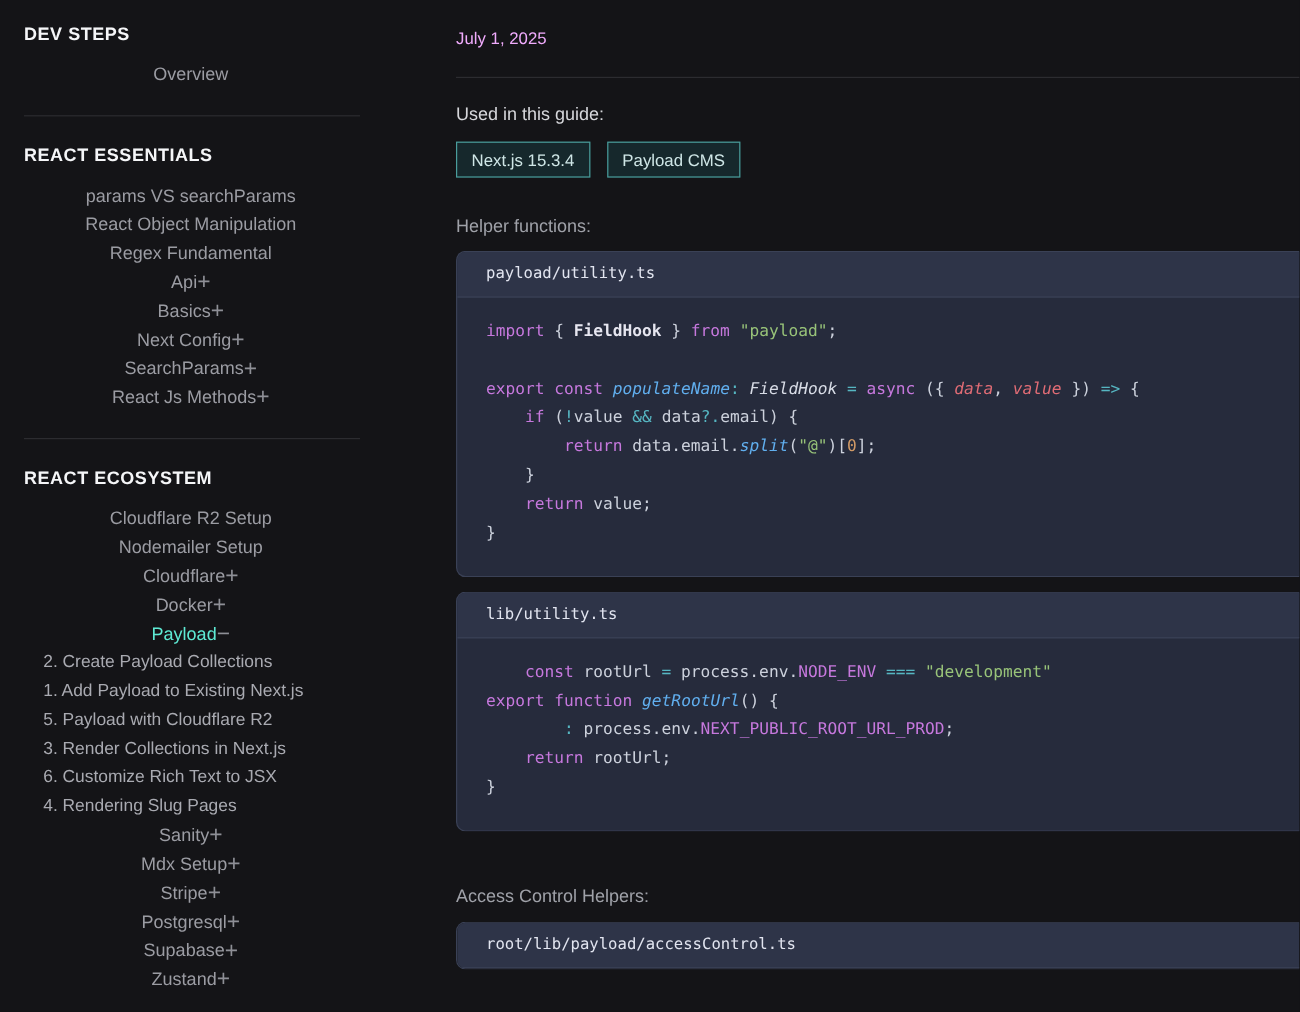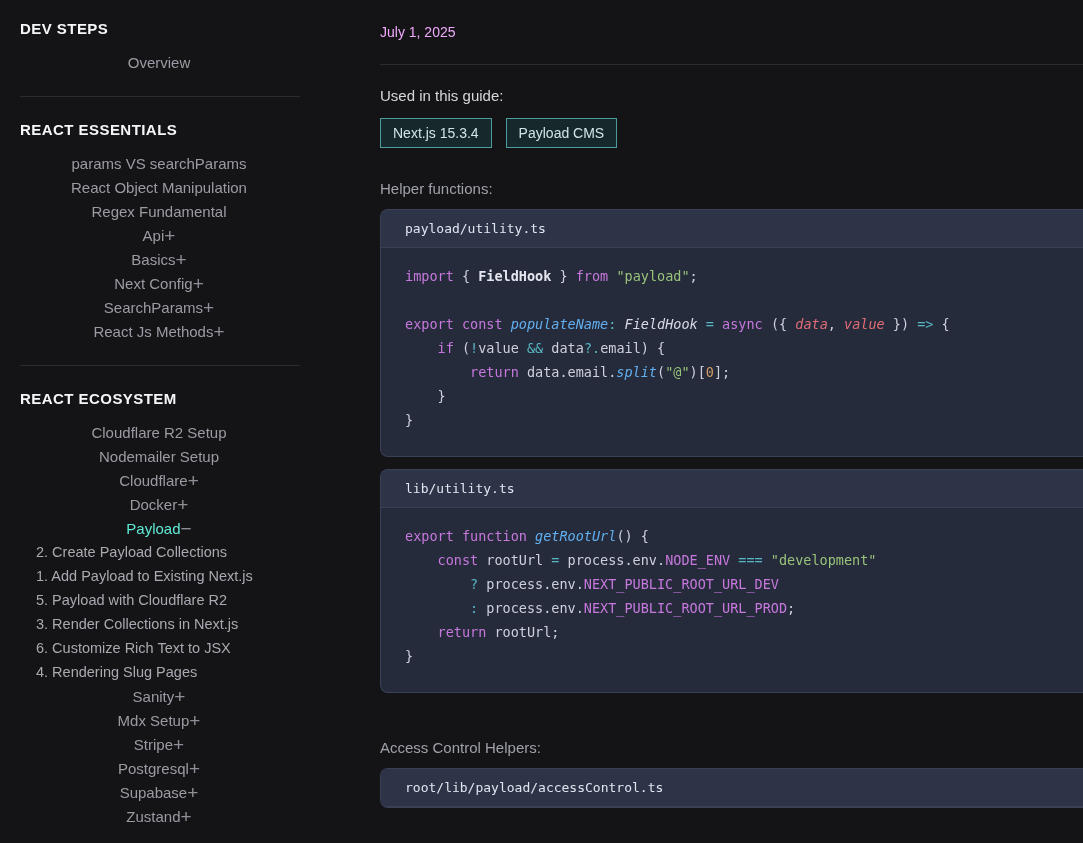--- a/index.html
+++ b/index.html
@@ -149,31 +149,31 @@
     <div>
         <div class="code-block">
           <div class="code-header">payload/utility.ts</div>
           <div class="code-body">
             <div class="code-line"><span class="tok-kw">import</span><span class="tok-pl"> { </span><span class="tok-cls">FieldHook</span><span class="tok-pl"> } </span><span class="tok-kw">from</span><span class="tok-pl"> </span><span class="tok-str">"payload"</span><span class="tok-pl">;</span></div>
             <div class="code-line">&nbsp;</div>
             <div class="code-line"><span class="tok-kw">export</span><span class="tok-pl"> </span><span class="tok-kw">const</span><span class="tok-pl"> </span><span class="tok-fn">populateName</span><span class="tok-op">:</span><span class="tok-pl"> </span><span class="tok-typ">FieldHook</span><span class="tok-pl"> </span><span class="tok-op">=</span><span class="tok-pl"> </span><span class="tok-kw">async</span><span class="tok-pl"> ({ </span><span class="tok-param">data</span><span class="tok-pl">, </span><span class="tok-param">value</span><span class="tok-pl"> }) </span><span class="tok-op">=&gt;</span><span class="tok-pl"> {</span></div>
             <div class="code-line"><span class="tok-pl">    </span><span class="tok-kw">if</span><span class="tok-pl"> (</span><span class="tok-op">!</span><span class="tok-pl">value </span><span class="tok-op">&amp;&amp;</span><span class="tok-pl"> data</span><span class="tok-op">?.</span><span class="tok-pl">email) {</span></div>
             <div class="code-line"><span class="tok-pl">        </span><span class="tok-kw">return</span><span class="tok-pl"> data.email.</span><span class="tok-fn">split</span><span class="tok-pl">(</span><span class="tok-str">"@"</span><span class="tok-pl">)[</span><span class="tok-num">0</span><span class="tok-pl">];</span></div>
             <div class="code-line"><span class="tok-pl">    }</span></div>
+            <div class="code-line"><span class="tok-pl">    </span><span class="tok-kw">return</span><span class="tok-pl"> value;</span></div>
             <div class="code-line"><span class="tok-pl">}</span></div>
           </div>
         </div>
       </div>
     <div>
         <div class="code-block">
           <div class="code-header">lib/utility.ts</div>
           <div class="code-body">
+            <div class="code-line"><span class="tok-pl">    </span><span class="tok-kw">const</span><span class="tok-pl"> rootUrl </span><span class="tok-op">=</span><span class="tok-pl"> process.env.</span><span class="tok-kw">NODE_ENV</span><span class="tok-pl"> </span><span class="tok-op">===</span><span class="tok-pl"> </span><span class="tok-str">"development"</span></div>
             <div class="code-line"><span class="tok-kw">export</span><span class="tok-pl"> </span><span class="tok-kw">function</span><span class="tok-pl"> </span><span class="tok-fn">getRootUrl</span><span class="tok-pl">() {</span></div>
-            <div class="code-line"><span class="tok-pl">    </span><span class="tok-kw">const</span><span class="tok-pl"> rootUrl </span><span class="tok-op">=</span><span class="tok-pl"> process.env.</span><span class="tok-kw">NODE_ENV</span><span class="tok-pl"> </span><span class="tok-op">===</span><span class="tok-pl"> </span><span class="tok-str">"development"</span></div>
-            <div class="code-line"><span class="tok-pl">        </span><span class="tok-op">?</span><span class="tok-pl"> process.env.</span><span class="tok-kw">NEXT_PUBLIC_ROOT_URL_DEV</span></div>
             <div class="code-line"><span class="tok-pl">        </span><span class="tok-op">:</span><span class="tok-pl"> process.env.</span><span class="tok-kw">NEXT_PUBLIC_ROOT_URL_PROD</span><span class="tok-pl">;</span></div>
             <div class="code-line"><span class="tok-pl">    </span><span class="tok-kw">return</span><span class="tok-pl"> rootUrl;</span></div>
             <div class="code-line"><span class="tok-pl">}</span></div>
           </div>
         </div>
       </div>
     <div class="label muted access">Access Control Helpers:</div>
     <div>
         <div class="code-block">
           <div class="code-header">root/lib/payload/accessControl.ts</div>

